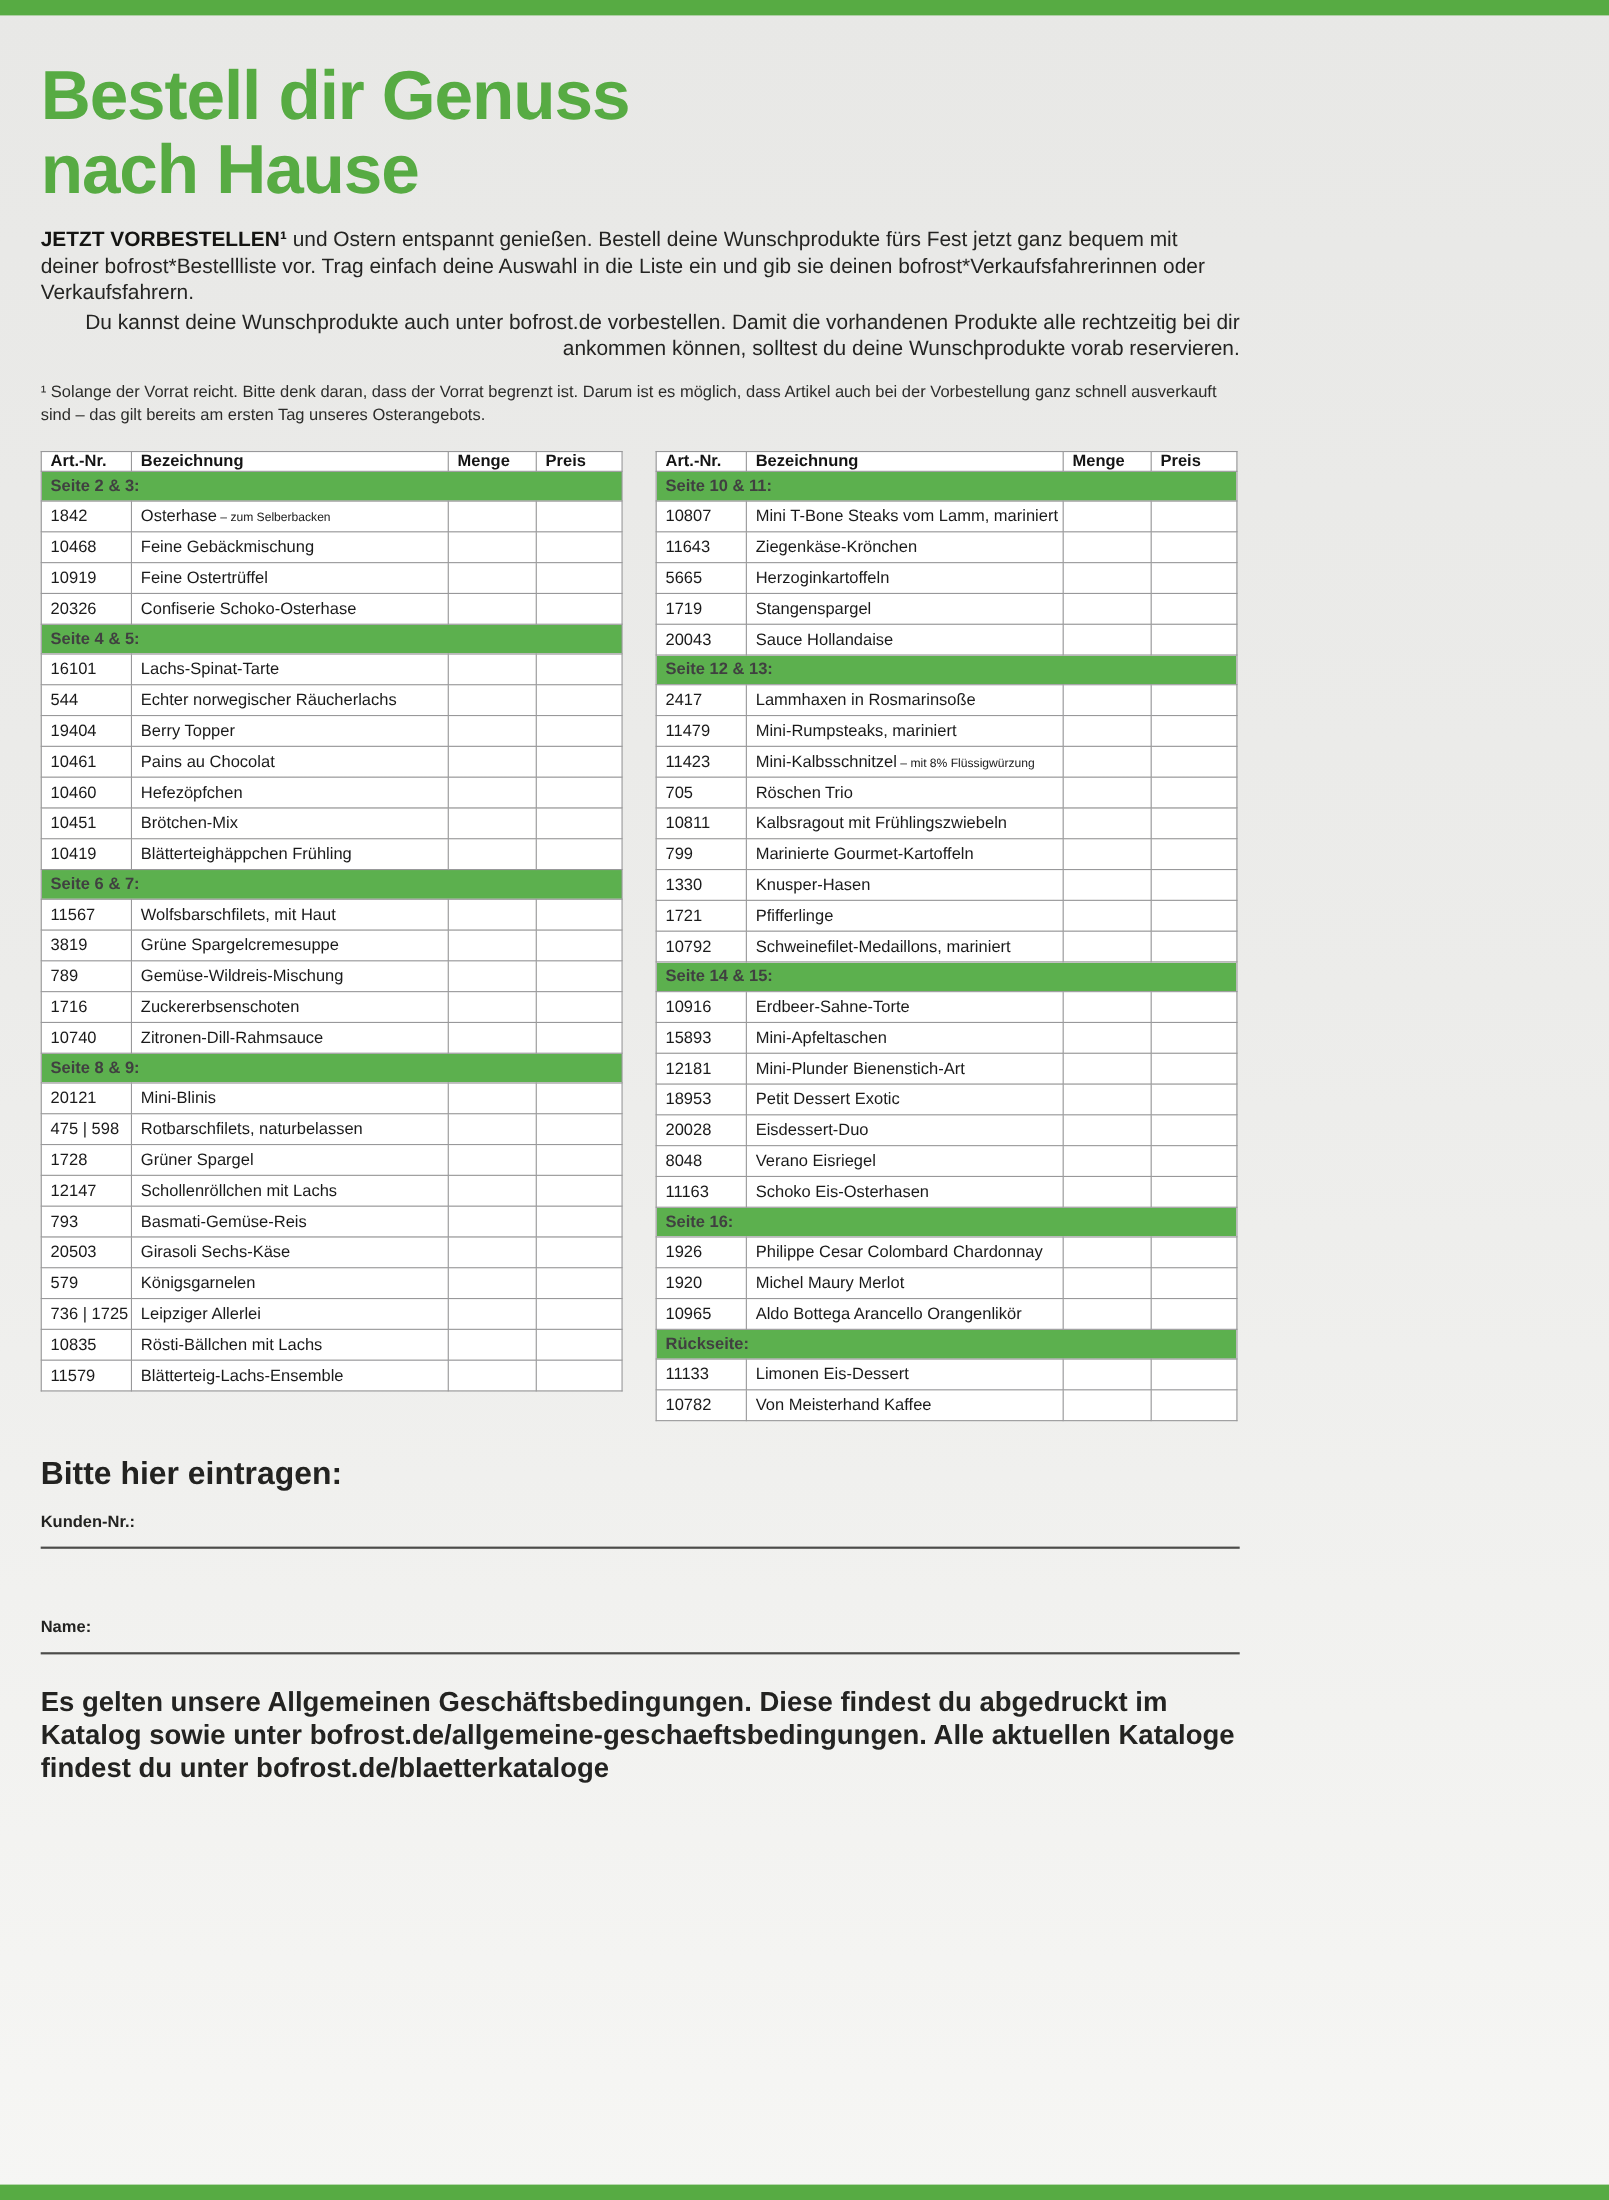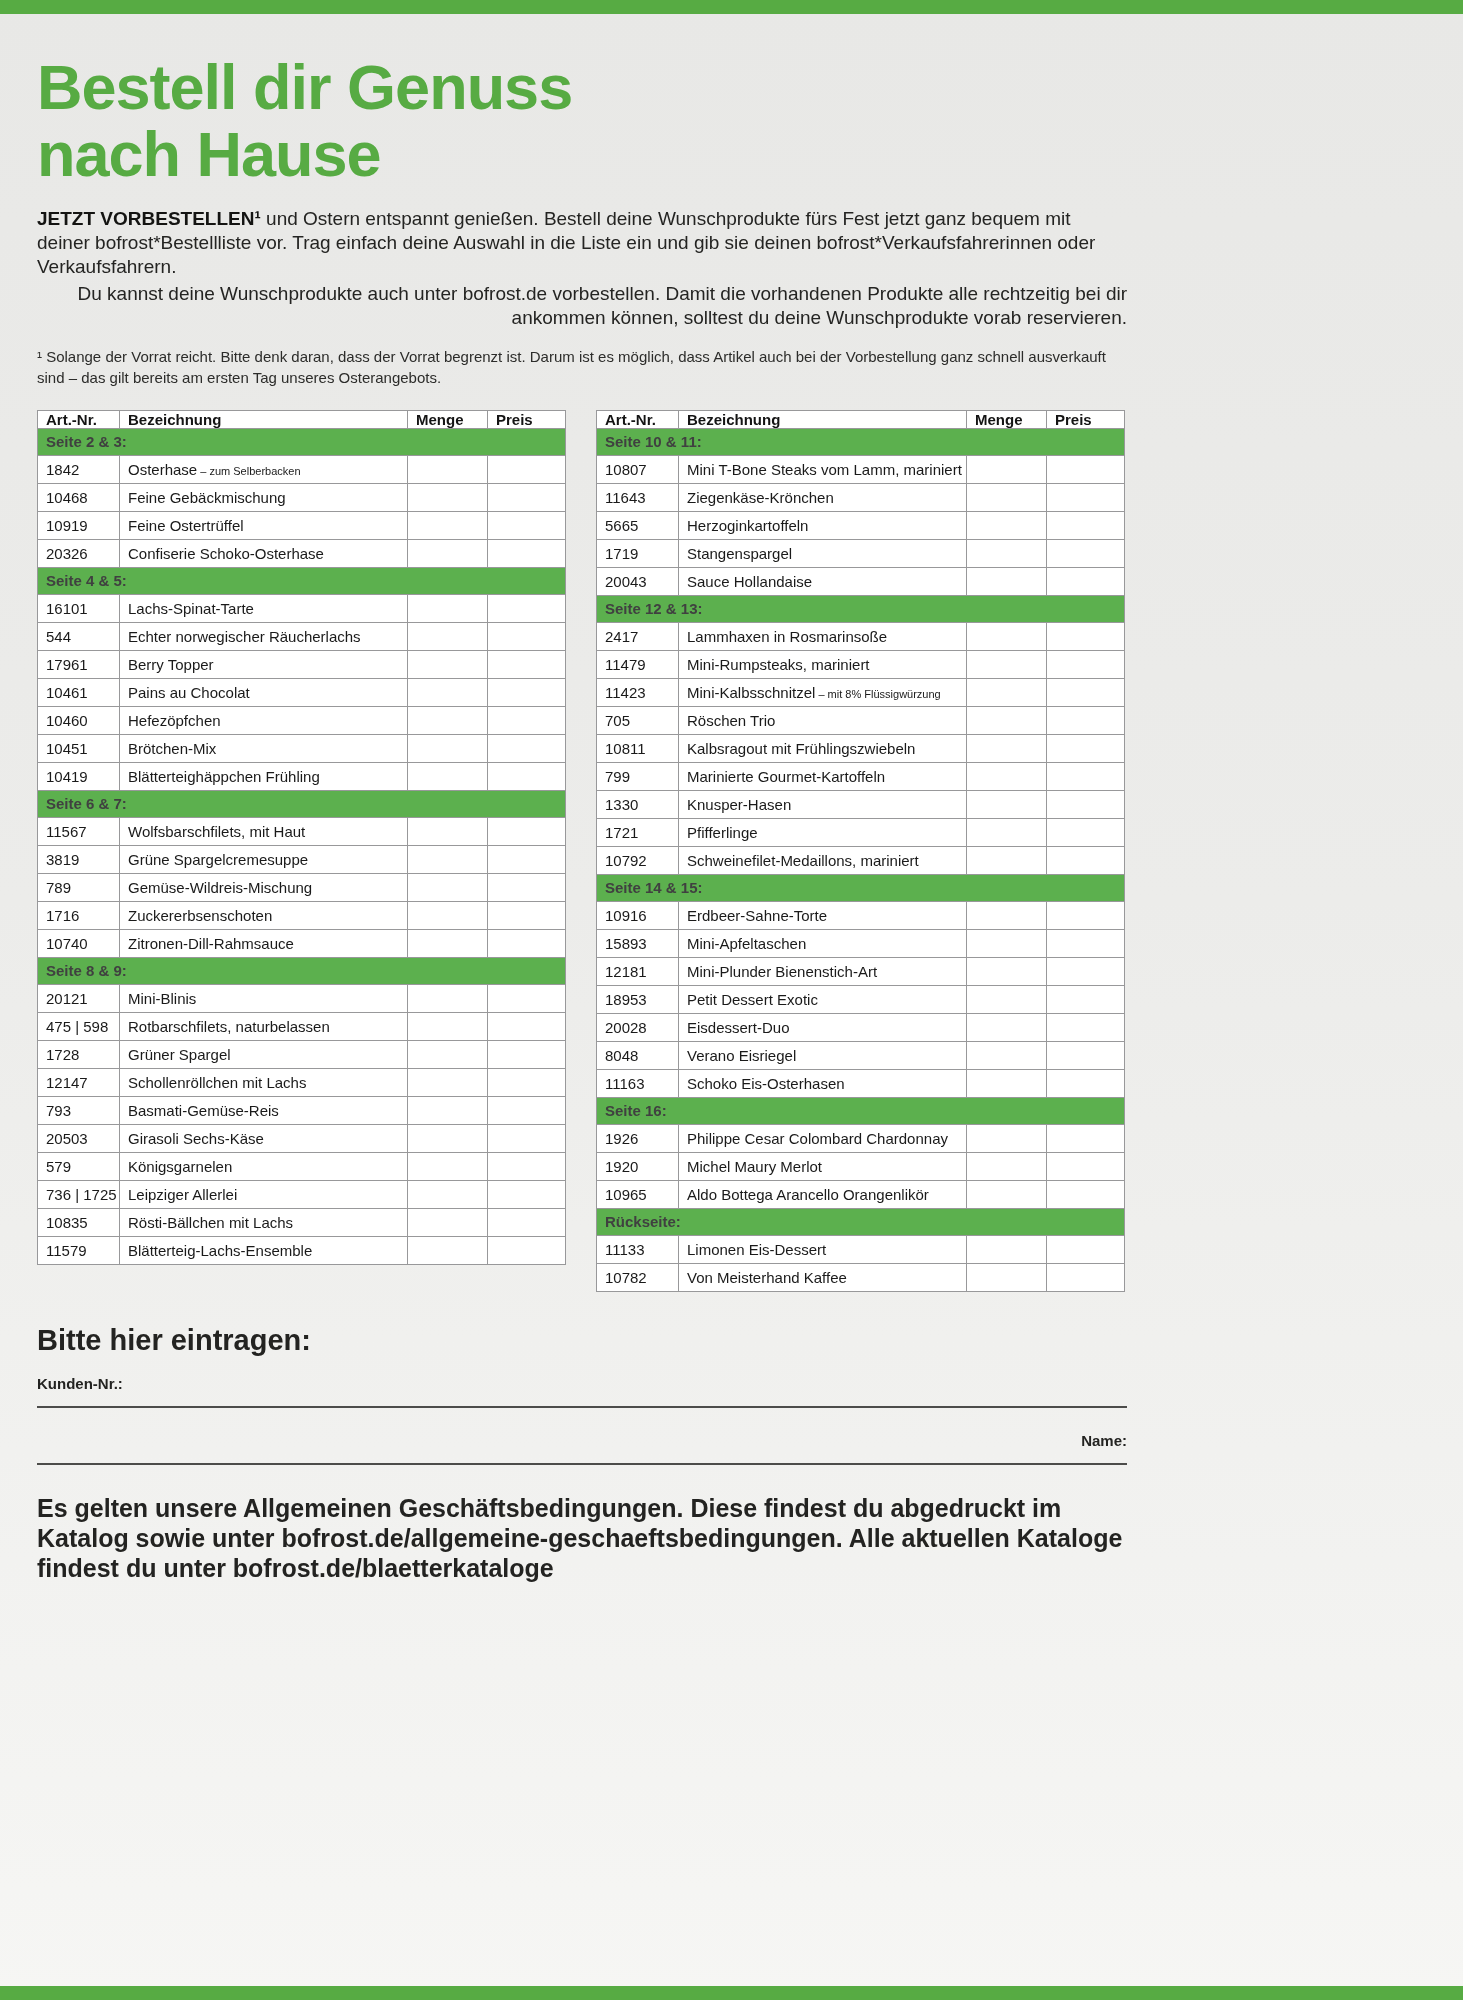--- a/index.html
+++ b/index.html
@@ -58,21 +58,21 @@
     color:#404040;
     font-weight:bold;
     font-size:15px;
     height:27px;
     border-color:#98989a;
   }
   .order .note { font-size:11px; color:#1a1a1a; }
 
   .fill-heading { margin:32px 0 0 0; font-size:29px; font-weight:bold; color:#232321; }
   .field-label  { margin:18px 0 0 0; font-size:15px; font-weight:bold; color:#232321; }
-  .field-label.name { margin-top:24px;text-align:right; }
+  .field-label.name { margin-top:63px; }
   .field-line   { margin-top:14px; width:1090px; height:0; border-bottom:2px solid #4c4c4a; }
 
   .terms {
     margin:28px 0 0 0;
     width:1090px;
     font-size:25px;
     line-height:30px;
     font-weight:bold;
     color:#232321;
   }
@@ -151,21 +151,21 @@
               <td class="c-menge"></td>
               <td class="c-preis"></td>
             </tr>
             <tr>
               <td class="c-nr">544</td>
               <td class="c-name">Echter norwegischer Räucherlachs</td>
               <td class="c-menge"></td>
               <td class="c-preis"></td>
             </tr>
             <tr>
-              <td class="c-nr">17961</td>
+              <td class="c-nr">19404</td>
               <td class="c-name">Berry Topper</td>
               <td class="c-menge"></td>
               <td class="c-preis"></td>
             </tr>
             <tr>
               <td class="c-nr">10461</td>
               <td class="c-name">Pains au Chocolat</td>
               <td class="c-menge"></td>
               <td class="c-preis"></td>
             </tr>

